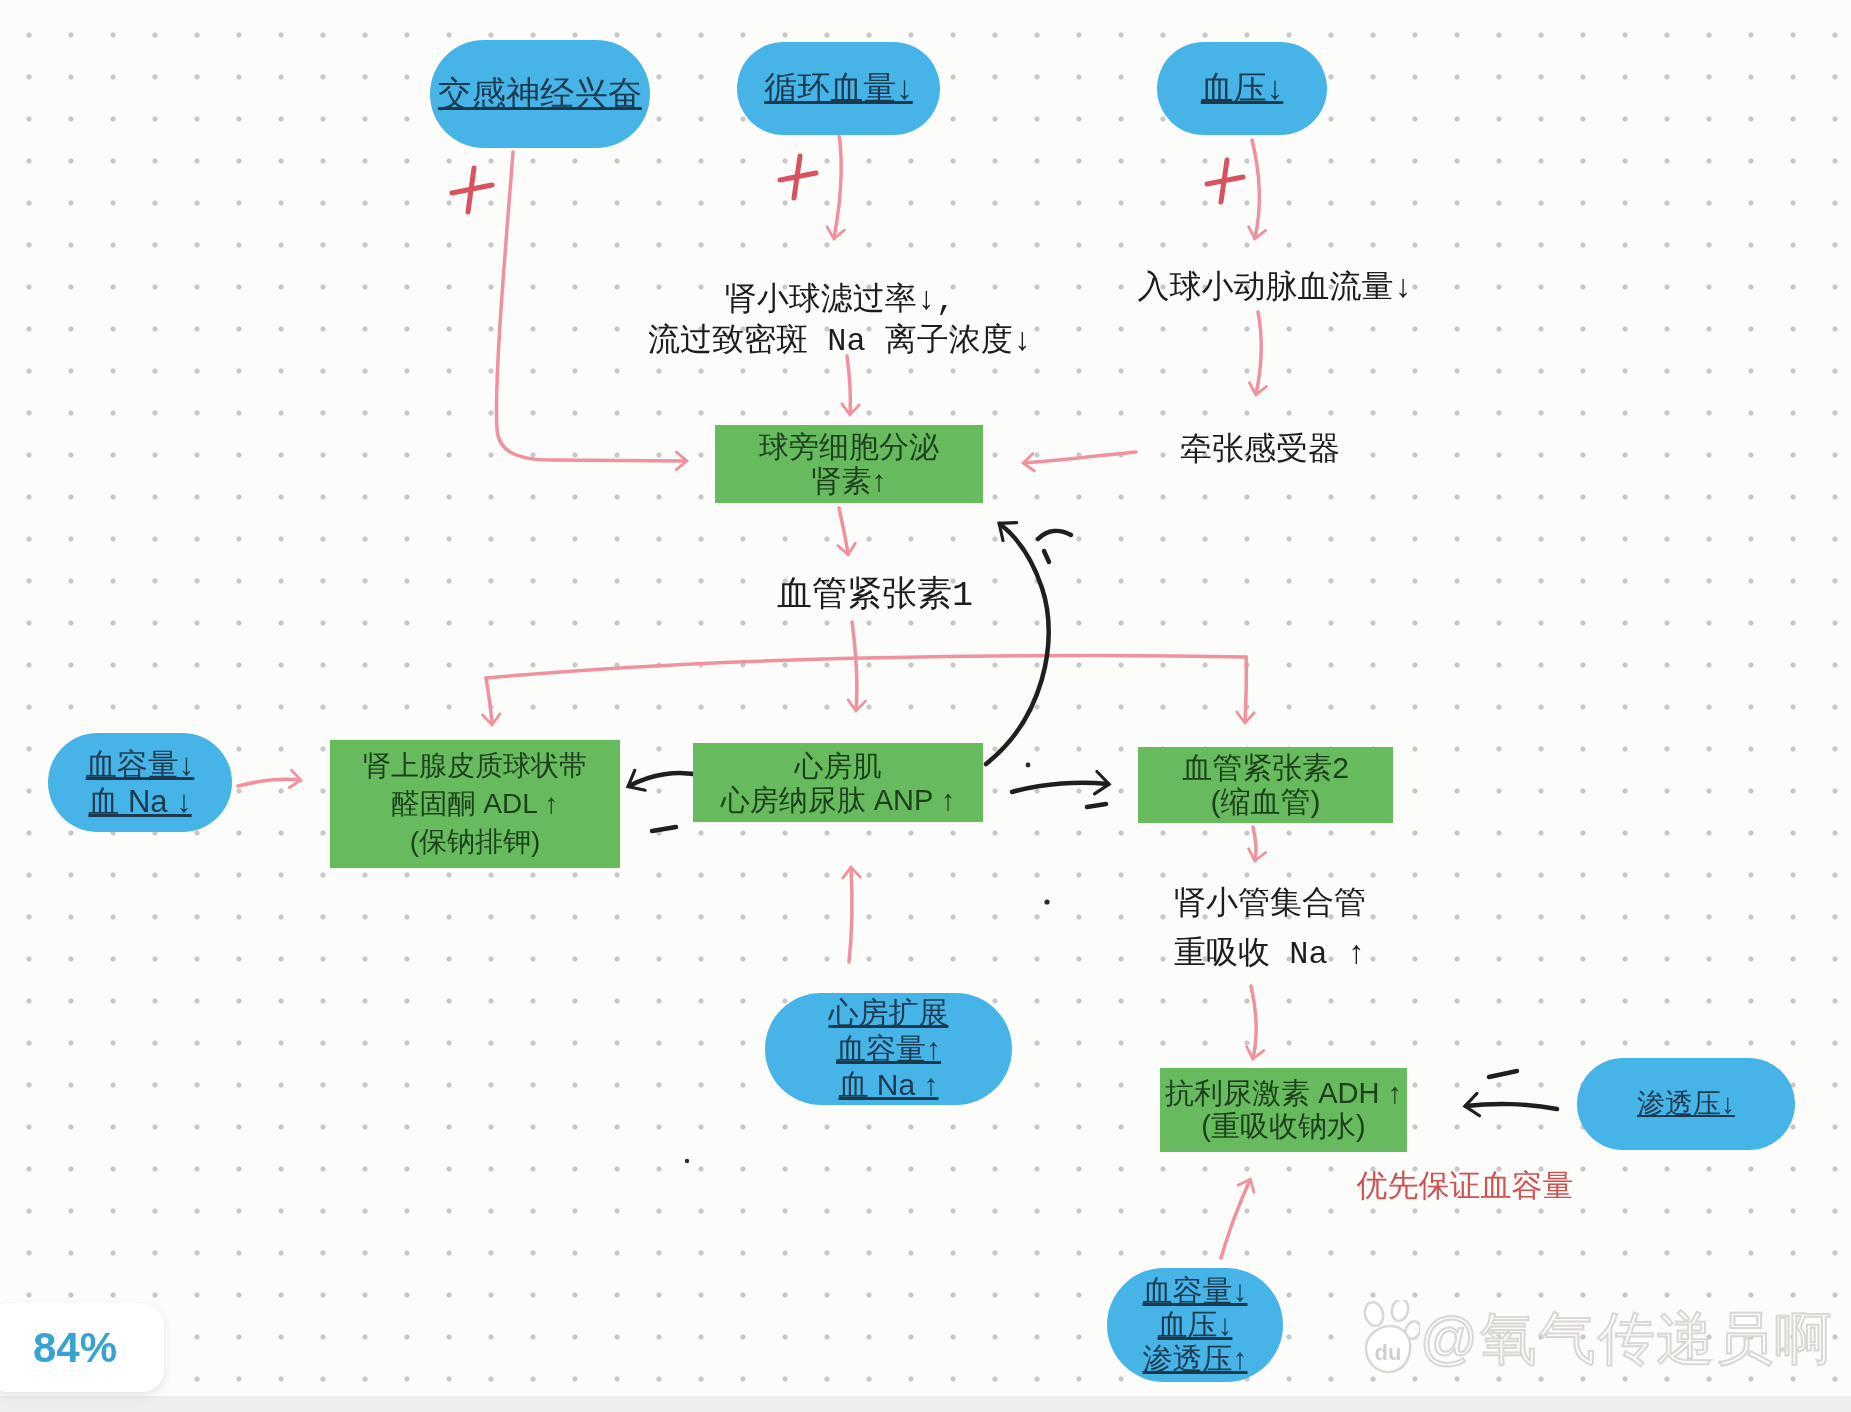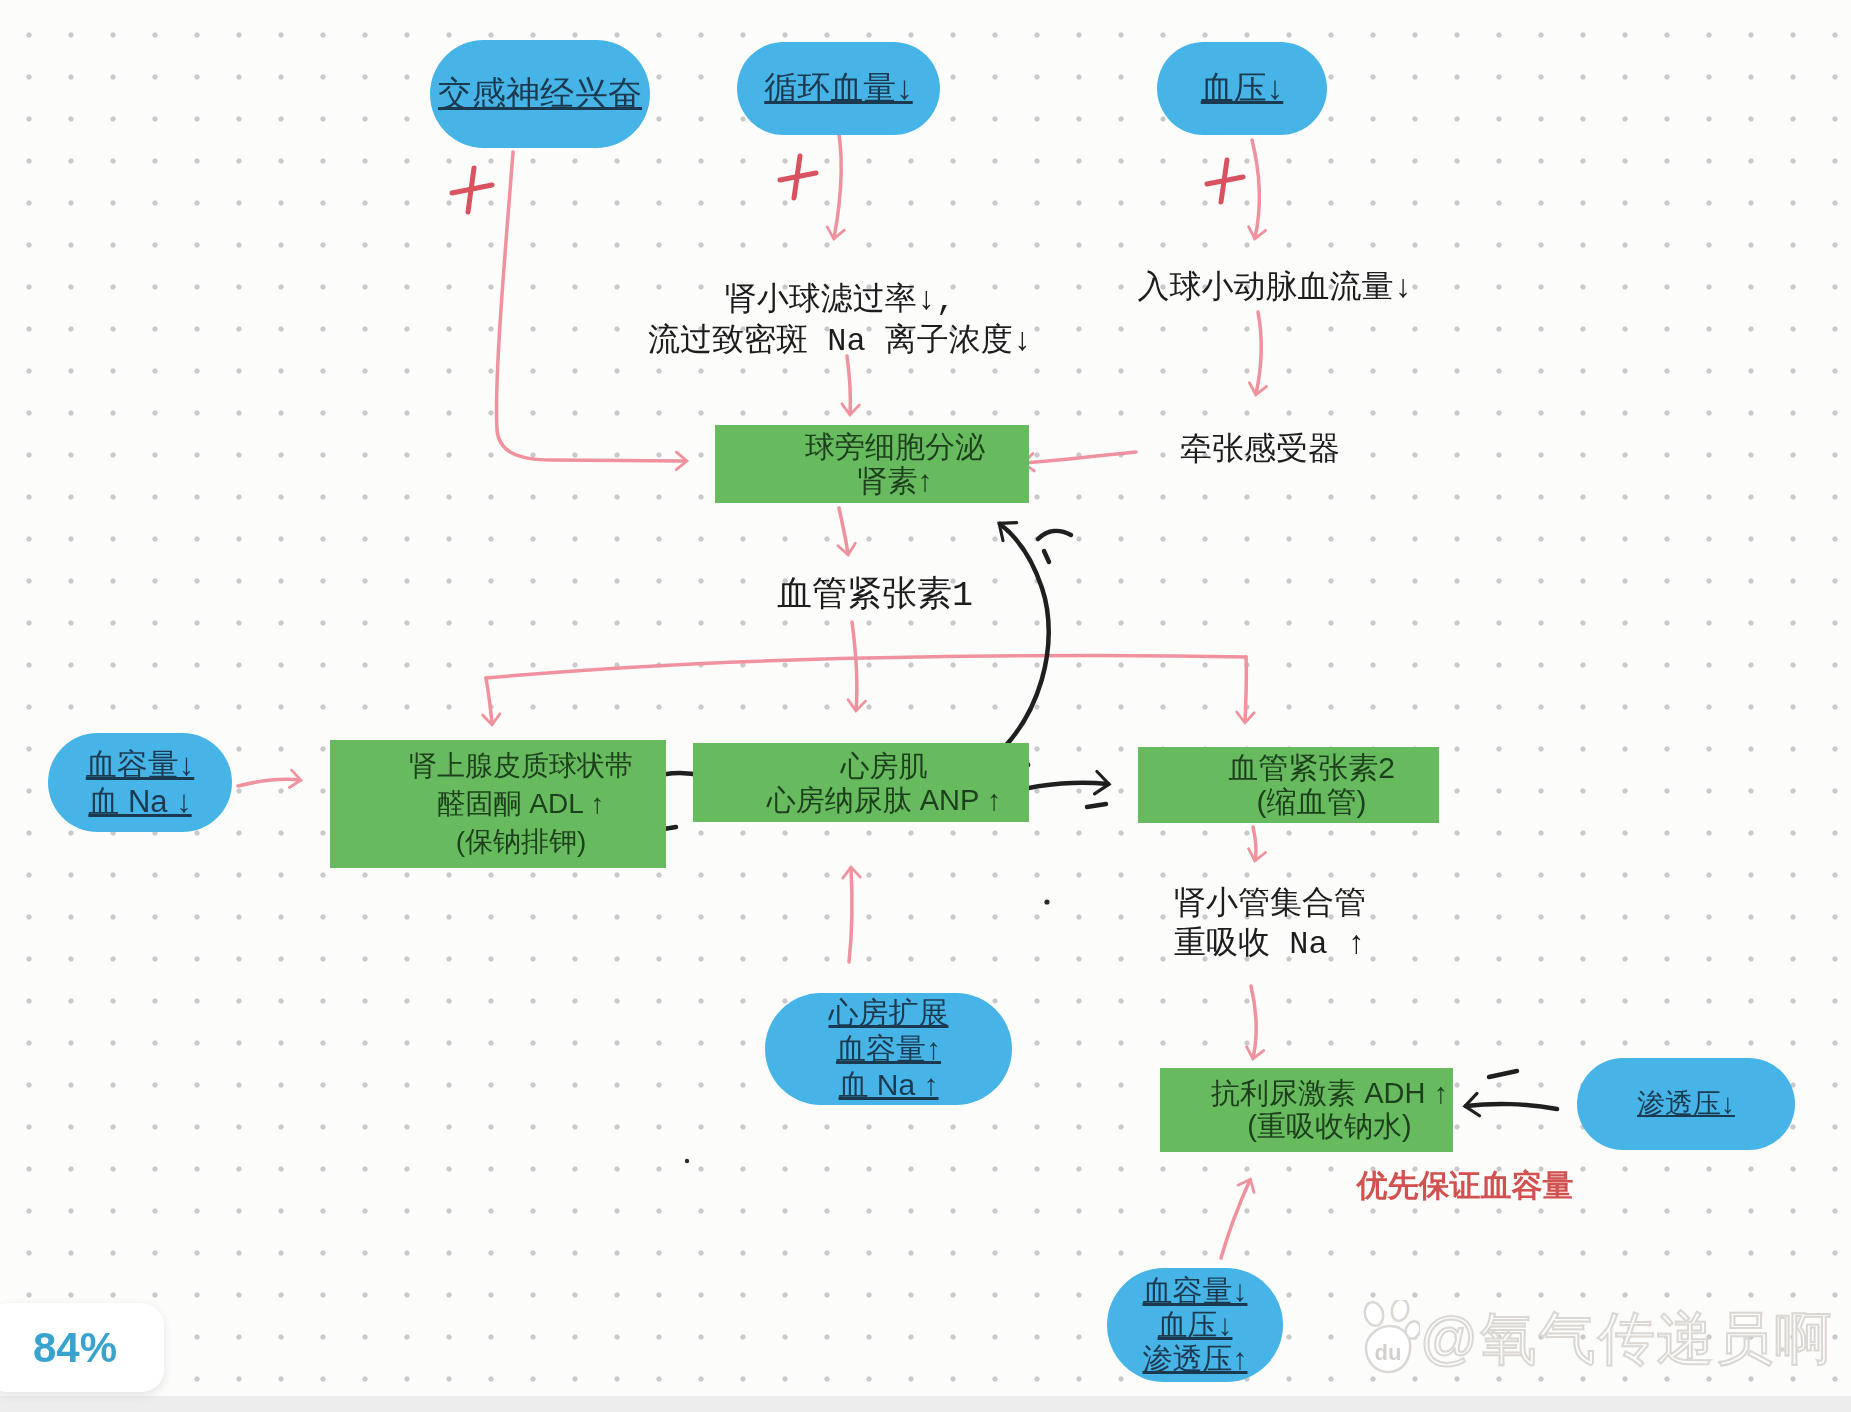--- a/index.html
+++ b/index.html
@@ -5,23 +5,23 @@
   html,body{margin:0;padding:0;}
   body{font-family:"Liberation Sans",sans-serif;}
   #canvas{
     position:relative;width:1851px;height:1412px;overflow:hidden;
     background-color:#fcfcfb;
     background-image:radial-gradient(circle,#c9c9cc 2.2px,rgba(201,201,204,0) 3px);
     background-size:42px 42px;background-position:8px 14px;
   }
   .node{position:absolute;display:flex;flex-direction:column;align-items:center;justify-content:center;text-align:center;z-index:2;}
   .pill{background:#47b4e7;color:#1b3a50;border-radius:60px;font-weight:500;text-decoration:underline;}
-  .gbox{background:#68ba5f;color:#1c3f1c;font-weight:500;padding-left:46px;}
+  .gbox{background:#68ba5f;color:#1c3f1c;font-weight:500;}
   .lbl{color:#1d1d1d;font-weight:500;font-family:Liberation Mono, monospace;}
-  .red-note{color:#d15050;font-weight:700;}
+  .red-note{color:#d15050;font-weight:400;}
   svg.wires{position:absolute;left:0;top:0;z-index:1;}
   .pink{stroke:#ef929d;stroke-width:3.5;fill:none;stroke-linecap:round;stroke-linejoin:round;}
   .plus{stroke:#d8525f;stroke-width:5;fill:none;stroke-linecap:round;}
   .blk{stroke:#1f1f1f;stroke-width:4.5;fill:none;stroke-linecap:round;stroke-linejoin:round;}
   .zoom-badge{
     position:absolute;left:-14px;top:1303px;width:178px;height:89px;background:#ffffff;
     border-radius:22px;box-shadow:0 3px 10px rgba(0,0,0,0.10);display:flex;align-items:center;justify-content:center;
     color:#38a3cf;font-size:42px;font-weight:600;z-index:3;
   }
   .watermark{position:absolute;left:1358px;top:1300px;display:flex;align-items:center;z-index:3;}
@@ -163,21 +163,21 @@
   </div>
 
   <div class="node lbl" style="left:1140px;top:427px;width:240px;font-size:32px;">
     <span>牵张感受器</span>
   </div>
 
   <div class="node lbl" style="left:720px;top:570px;width:310px;font-size:35px;">
     <span>血管紧张素1</span>
   </div>
 
-  <div class="node lbl" style="left:1085px;top:885px;width:370px;font-size:32px;line-height:40px;">
+  <div class="node lbl" style="left:1085px;top:885px;width:370px;font-size:32px;line-height:40px;gap:10px;">
     <span>肾小管集合管</span>
     <span>重吸收 Na ↑</span>
   </div>
 
   <div class="node red-note" style="left:1335px;top:1165px;width:260px;font-size:31px;">
     <span>优先保证血容量</span>
   </div>
 
   <div class="zoom-badge">
     <span>84%</span>

